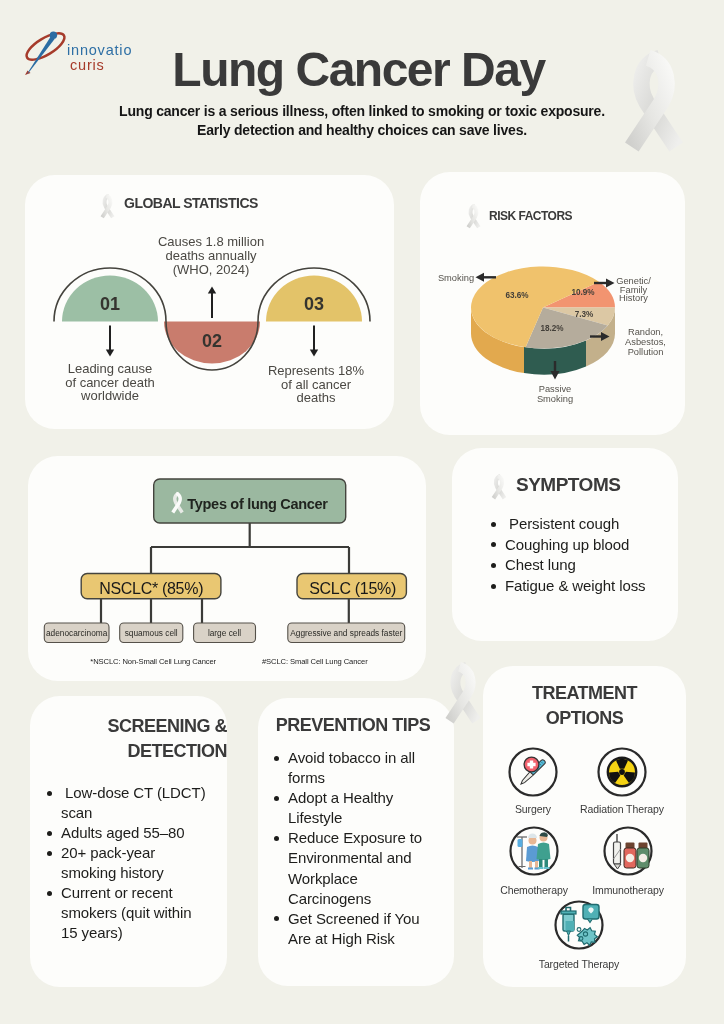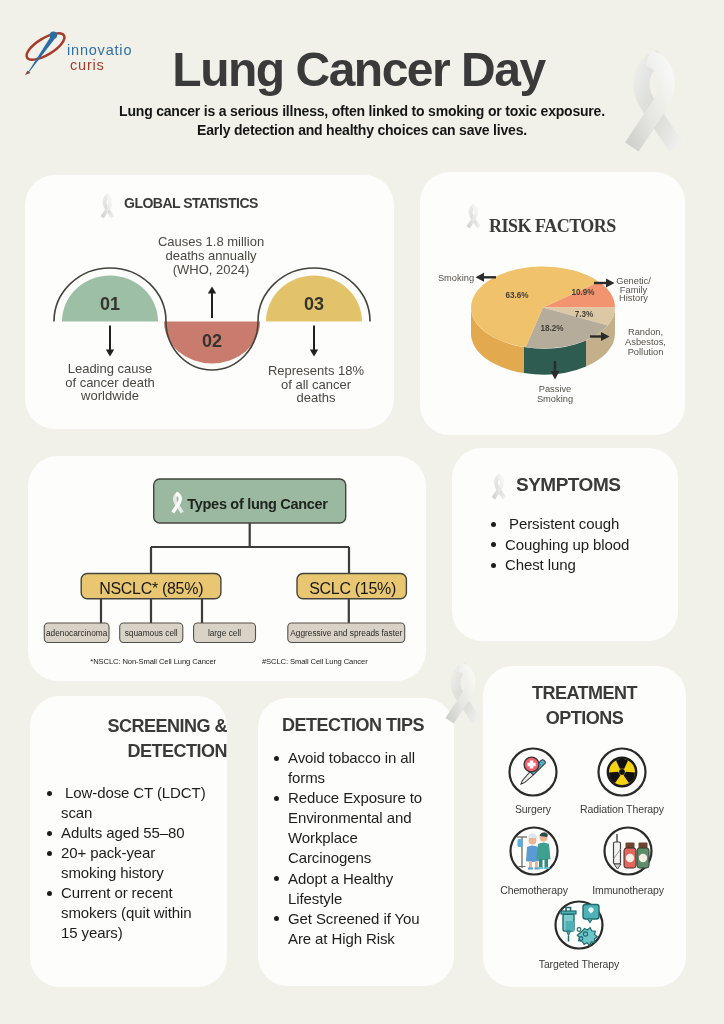--- a/index.html
+++ b/index.html
@@ -92,21 +92,21 @@
   <text x="316" y="402">deaths</text>
   </g>
 </svg>
 
 <div class="card" style="left:420px;top:172px;width:265px;height:263px;"></div>
 <div class="abs" style="left:464px;top:202px;">
       <svg width="19" height="27" viewBox="0 0 34 48">
         <use href="#rib"></use>
       </svg>
     </div>
-<div class="htitle" style="left:489px;top:216px;font-size:18px;font-family:Liberation Serif, serif;">RISK FACTORS</div>
+<div class="htitle" style="left:489px;top:209px;font-size:12px;">RISK FACTORS</div>
 <svg class="abs" style="left:420px;top:172px;" width="265" height="263" viewBox="420 172 265 263" font-family="Liberation Sans, sans-serif">
 
   <path d="M615,307.5 A72,41 0 0 1 586,340.4 L586,366.4 A72,41 0 0 0 615,333.5 Z" fill="#C3B08B"></path>
   <path d="M586,340.4 A72,41 0 0 1 524,347.1 L524,373.1 A72,41 0 0 0 586,366.4 Z" fill="#2F5C50"></path>
   <path d="M524,347.1 A72,41 0 0 1 471,307.5 L471,333.5 A72,41 0 0 0 524,373.1 Z" fill="#E2A94E"></path>
 
   <path d="M543,307.5 L598.95,281.7 A72,41 0 0 1 615,307.5 Z" fill="#F29470"></path>
   <path d="M543,307.5 L615,307.5 A72,41 0 0 1 607.7,325.5 Z" fill="#DCC8A4"></path>
   <path d="M543,307.5 L607.7,325.5 A72,41 0 0 1 525.6,347.3 Z" fill="#B5AC9C"></path>
   <path d="M543,307.5 L525.6,347.3 A72,41 0 1 1 598.95,281.7 Z" fill="#F0C26C"></path>
@@ -175,37 +175,38 @@
 <div class="abs" style="left:489px;top:472px;">
       <svg width="20" height="28" viewBox="0 0 34 48">
         <use href="#rib"></use>
       </svg>
     </div>
 <div class="htitle" style="left:516px;top:474px;font-size:19px;">SYMPTOMS</div>
 <div class="bullets" style="left:491px;top:514px;width:185px;line-height:20.7px;">
   <div class="it">&nbsp;Persistent cough</div>
   <div class="it">Coughing up blood</div>
   <div class="it">Chest lung</div>
+  <div class="it">Fatigue &amp; weight loss</div>
 </div>
 
 <div class="card" style="left:30px;top:696px;width:197px;height:291px;"></div>
 <div class="htitle" style="left:30px;top:714px;width:197px;text-align:right;font-size:18px;line-height:24.5px;">SCREENING &amp;<br>DETECTION</div>
 <div class="bullets" style="left:47px;top:783px;width:160px;">
   <div class="it">&nbsp;Low-dose CT (LDCT)<br>scan</div>
   <div class="it">Adults aged 55–80</div>
   <div class="it">20+ pack-year<br>smoking history</div>
   <div class="it">Current or recent<br>smokers (quit within<br>15 years)</div>
 </div>
 
 <div class="card" style="left:258px;top:698px;width:196px;height:288px;"></div>
-<div class="htitle" style="left:258px;top:714.5px;width:190px;text-align:center;font-size:18px;">DETECTION TIPS</div>
+<div class="htitle" style="left:258px;top:714.5px;width:190px;text-align:center;font-size:18px;">PREVENTION TIPS</div>
 <div class="bullets" style="left:274px;top:748px;width:165px;line-height:20.1px;">
   <div class="it">Avoid tobacco in all<br>forms</div>
+  <div class="it">Adopt a Healthy<br>Lifestyle</div>
   <div class="it">Reduce Exposure to<br>Environmental and<br>Workplace<br>Carcinogens</div>
-  <div class="it">Adopt a Healthy<br>Lifestyle</div>
   <div class="it">Get Screened if You<br>Are at High Risk</div>
 </div>
 
 <div class="card" style="left:483px;top:666px;width:203px;height:321px;"></div>
 <div class="htitle" style="left:483px;top:681px;width:203px;text-align:center;font-size:18px;line-height:25px;">TREATMENT<br>OPTIONS</div>
 <svg class="abs" style="left:483px;top:666px;" width="203" height="321" viewBox="483 666 203 321" font-family="Liberation Sans, sans-serif">
   <g fill="#FDFDFB" stroke="#2B2B2B" stroke-width="2.2">
     <circle cx="533" cy="772" r="23.5"></circle>
     <circle cx="622" cy="772" r="23.5"></circle>
     <circle cx="534" cy="851" r="23.5"></circle>

